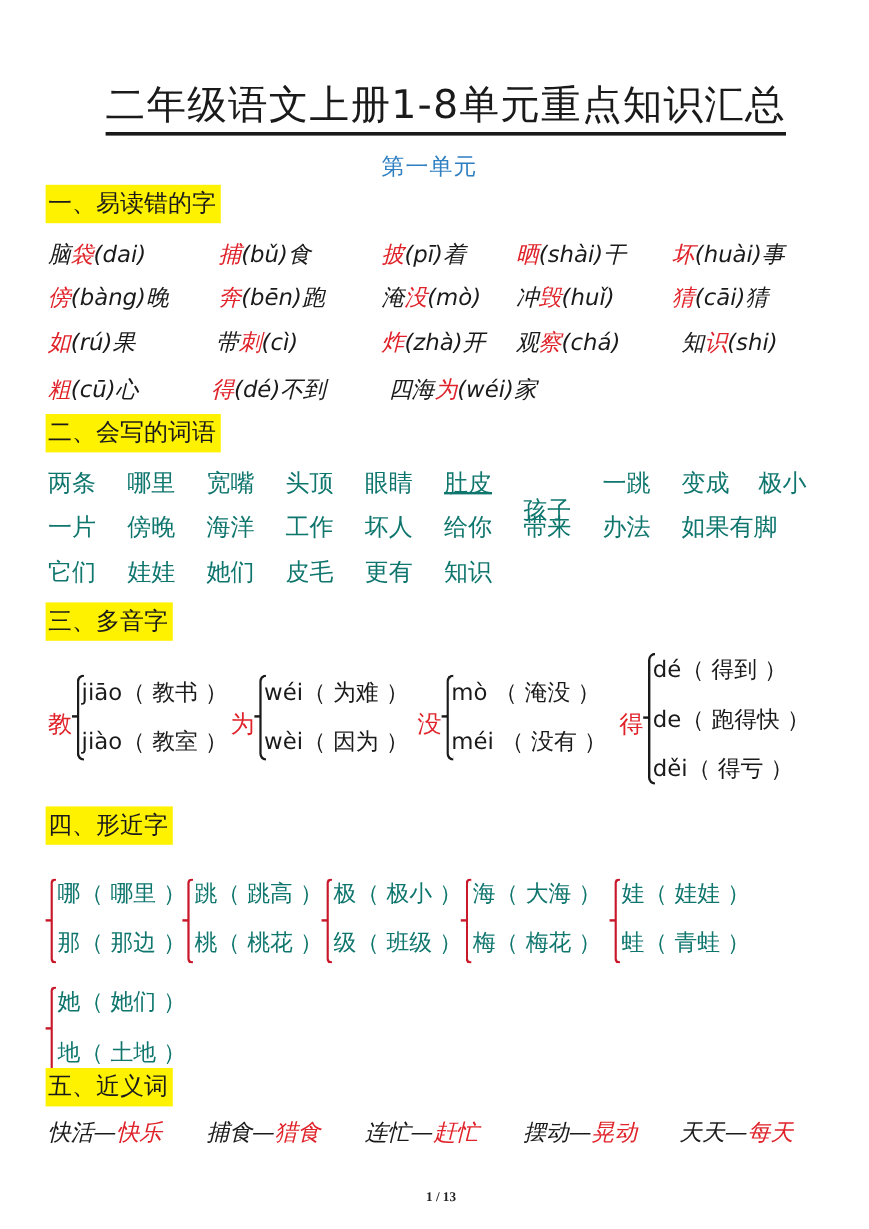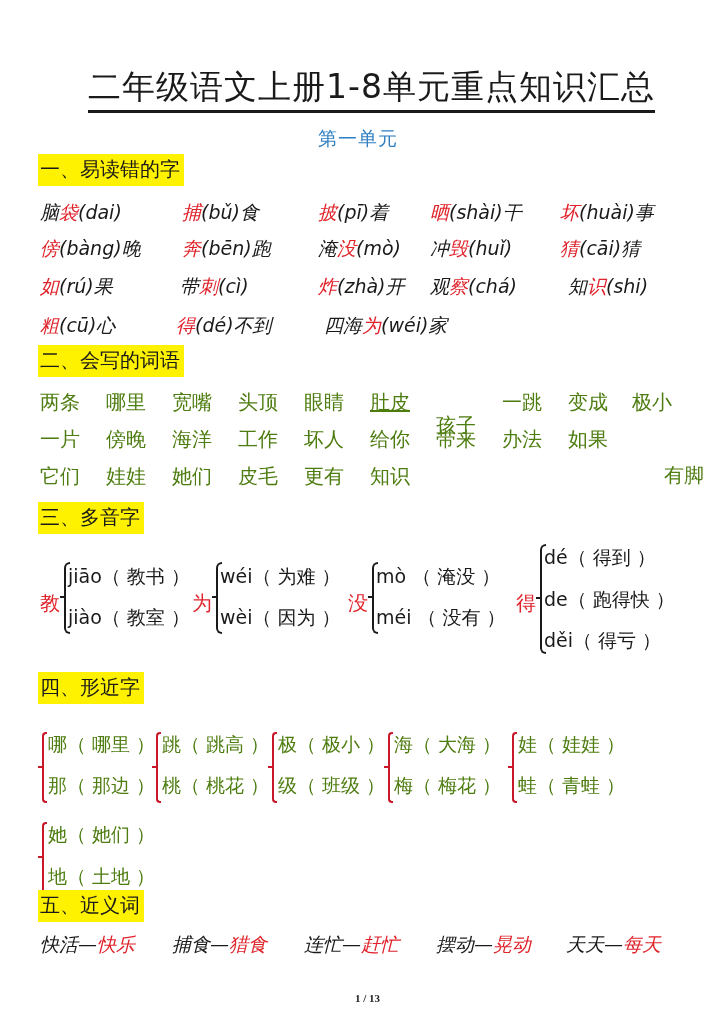--- a/index.html
+++ b/index.html
@@ -6,21 +6,21 @@
   body { width:724px; height:1024px; position:relative; overflow:hidden;
          font-family:"DejaVu Sans", "Liberation Sans", sans-serif; color:#1a1a1a; }
   .abs { position:absolute; white-space:nowrap; }
   .title { left:88px; top:66px; font-size:33px; letter-spacing:1px; color:#1a1a1a;
            border-bottom:3px solid #1a1a1a; padding-bottom:2px; line-height:42px; }
   .unit { left:318px; top:126px; font-size:19px; color:#2f7fc1; letter-spacing:1px; }
   .hl { background:#fff200; font-size:20px; color:#1a1a1a; padding:2px 4px 4px 2px; line-height:26px; }
   .row { font-size:19px; line-height:24px;font-style:italic; }
   .red { color:#e0222a; }
   .blk { color:#1a1a1a; }
-  .word { font-size:20px; color:#4d7c0f; }
+  .word { font-size:20px; color:#0f766e; }
   .brace { position:absolute; border-left:2px solid #1a1a1a; border-top:2px solid #1a1a1a; border-bottom:2px solid #1a1a1a;
            border-radius:6px 0 0 6px; width:4px; }
   .brace.redb { border-color:#c8182a; }
   .brace::after { content:""; position:absolute; left:-6px; top:50%; width:5px; height:2px; background:inherit; margin-top:-1px; }
   .tick { position:absolute; width:5px; height:2px; background:#1a1a1a; }
   .tick.redt { background:#c8182a; }
   .poly { font-size:19px; }
   .pg { left:355px; top:992px; font-size:11px; font-family:"Liberation Serif", serif; font-weight:bold; color:#222; }
 </style>
 </head>
@@ -65,21 +65,21 @@
     <div class="abs word" style="left:632px;top:389px;">极小</div>
     <div class="abs word" style="left:40px;top:426px;">一片</div>
     <div class="abs word" style="left:106px;top:426px;">傍晚</div>
     <div class="abs word" style="left:172px;top:426px;">海洋</div>
     <div class="abs word" style="left:238px;top:426px;">工作</div>
     <div class="abs word" style="left:304px;top:426px;">坏人</div>
     <div class="abs word" style="left:370px;top:426px;">给你</div>
     <div class="abs word" style="left:436px;top:426px;">带来</div>
     <div class="abs word" style="left:502px;top:426px;">办法</div>
     <div class="abs word" style="left:568px;top:426px;">如果</div>
-    <div class="abs word" style="left:664px;top:426px;margin-top:36px;">有脚</div>
+    <div class="abs word" style="left:608px;top:426px;">有脚</div>
     <div class="abs word" style="left:40px;top:463px;">它们</div>
     <div class="abs word" style="left:106px;top:463px;">娃娃</div>
     <div class="abs word" style="left:172px;top:463px;">她们</div>
     <div class="abs word" style="left:238px;top:463px;">皮毛</div>
     <div class="abs word" style="left:304px;top:463px;">更有</div>
     <div class="abs word" style="left:370px;top:463px;">知识</div>
   </div>
 
 <div class="abs hl" style="left:38px;top:502px;">三、多音字</div>
 <div id="s3">

